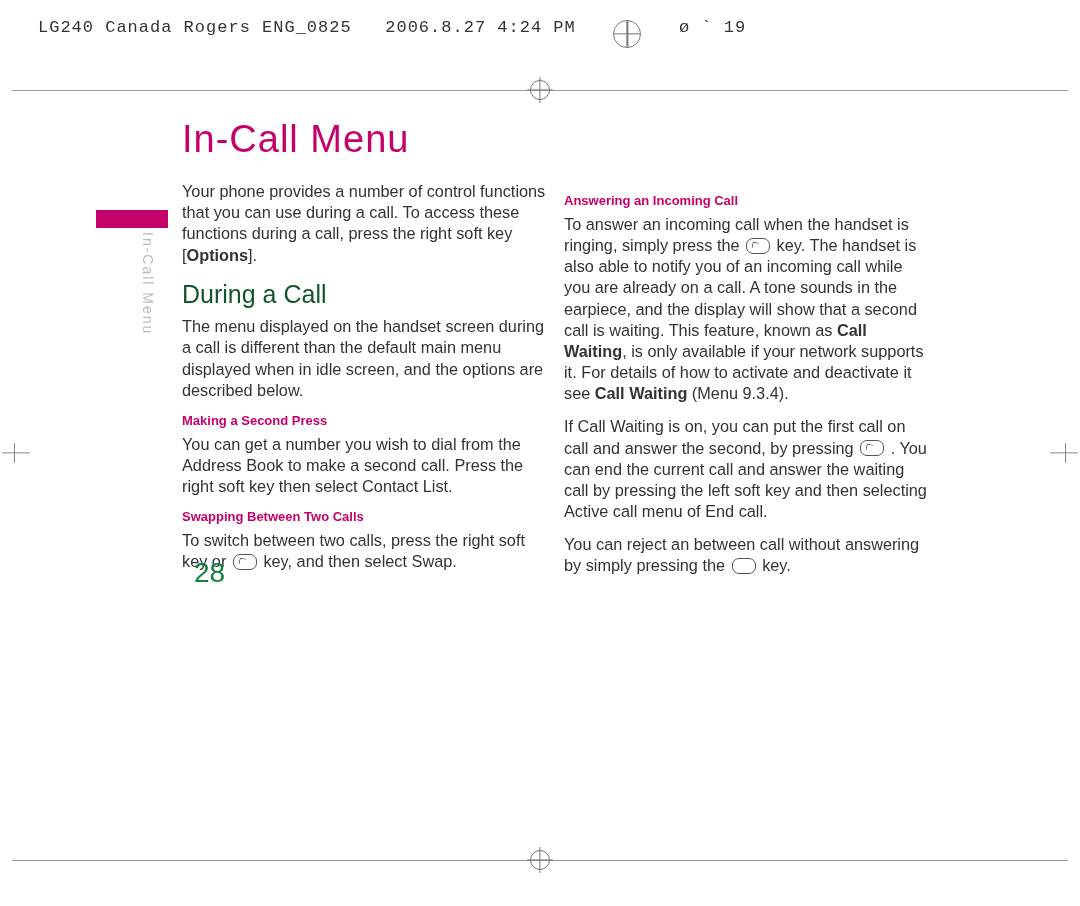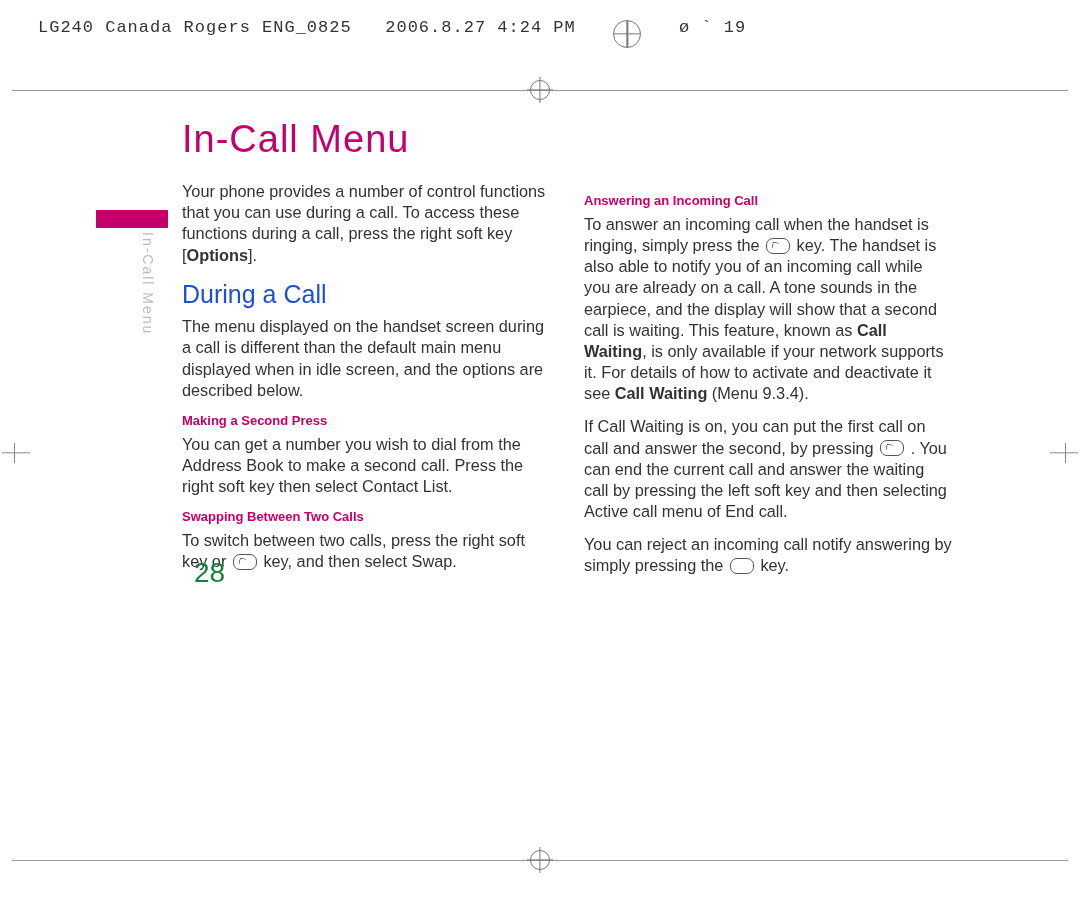--- a/index.html
+++ b/index.html
@@ -159,33 +159,33 @@
   h1.title {
     font-size: 38px;
     font-weight: 500;
     color: #c4006a;
     letter-spacing: 1px;
     margin: 14px 0 20px 0;
     font-family: "Trebuchet MS", "Lucida Grande", sans-serif;
   }
   .columns {
     display: flex;
-    gap: 34px;
+    gap: 14px;
   }
   .col {
     width: 368px;
     font-size: 16.3px;
     line-height: 1.3;
     color: #333;
   }
   .col p { margin: 0 0 12px 0;}
   h2 {
     font-size: 25px;
     font-weight: 500;
-    color: #1d4ed8;
+    color: #14532d;
     margin: 10px 0 6px 0;
     font-family: "Trebuchet MS", "Lucida Grande", sans-serif;
   }
   h3 {
     font-size: 13px;
     font-weight: 600;
     color: #c4006a;
     margin: 12px 0 4px 0;
     font-family: "Trebuchet MS", "Lucida Grande", sans-serif;
   }
@@ -287,20 +287,20 @@
       <div class="col">
         <h3>Answering an Incoming Call</h3>
         <p>
           <span>To answer an incoming call when the handset is ringing, simply press the </span><span class="key-icon send"></span><span> key. The handset is also able to notify you of an incoming call while you are already on a call. A tone sounds in the earpiece, and the display will show that a second call is waiting. This feature, known as </span><span class="b">Call Waiting</span><span>, is only available if your network supports it. For details of how to activate and deactivate it see </span><span class="b">Call Waiting</span><span> (Menu 9.3.4).</span>
         </p>
         <p>
           <span>If Call Waiting is on, you can put the first call on call and answer the second, by pressing </span><span class="key-icon send"></span><span> . You can end the current call and answer the waiting call by pressing the left soft key and then selecting Active call menu of End call.</span>
         </p>
 
         <p>
-          <span>You can reject an incoming call notify answering by simply pressing the </span><span class="key-icon"></span><span> key.</span>
+          <span>You can reject an between call without answering by simply pressing the </span><span class="key-icon"></span><span> key.</span>
         </p>
       </div>
     </div>
 
     <div class="page-num">28</div>
   </div>
 </div>
 
 </body></html>

